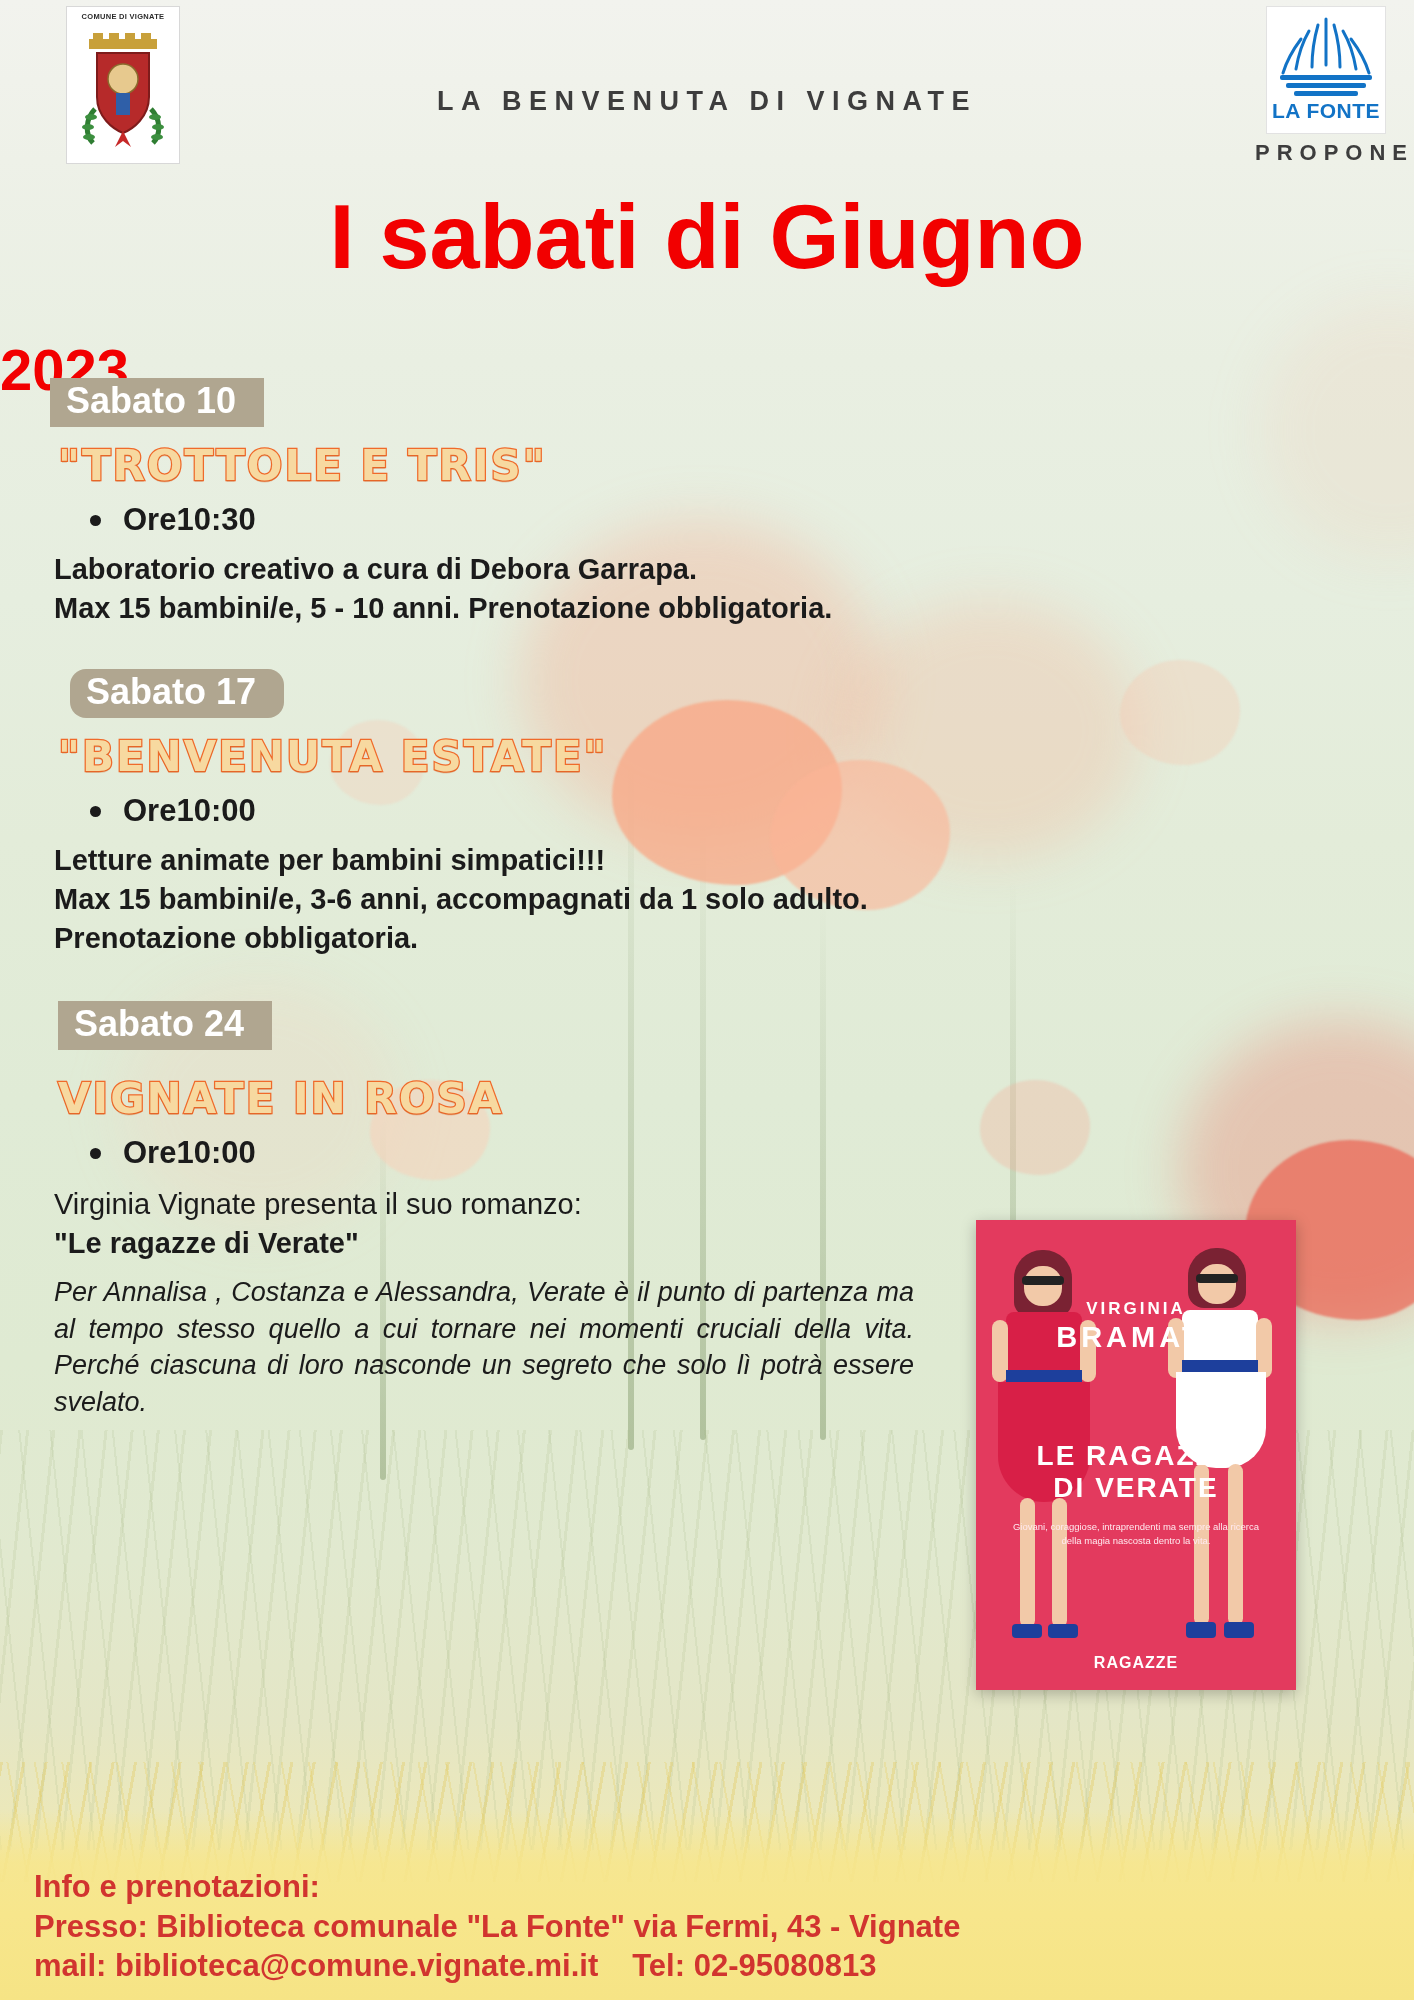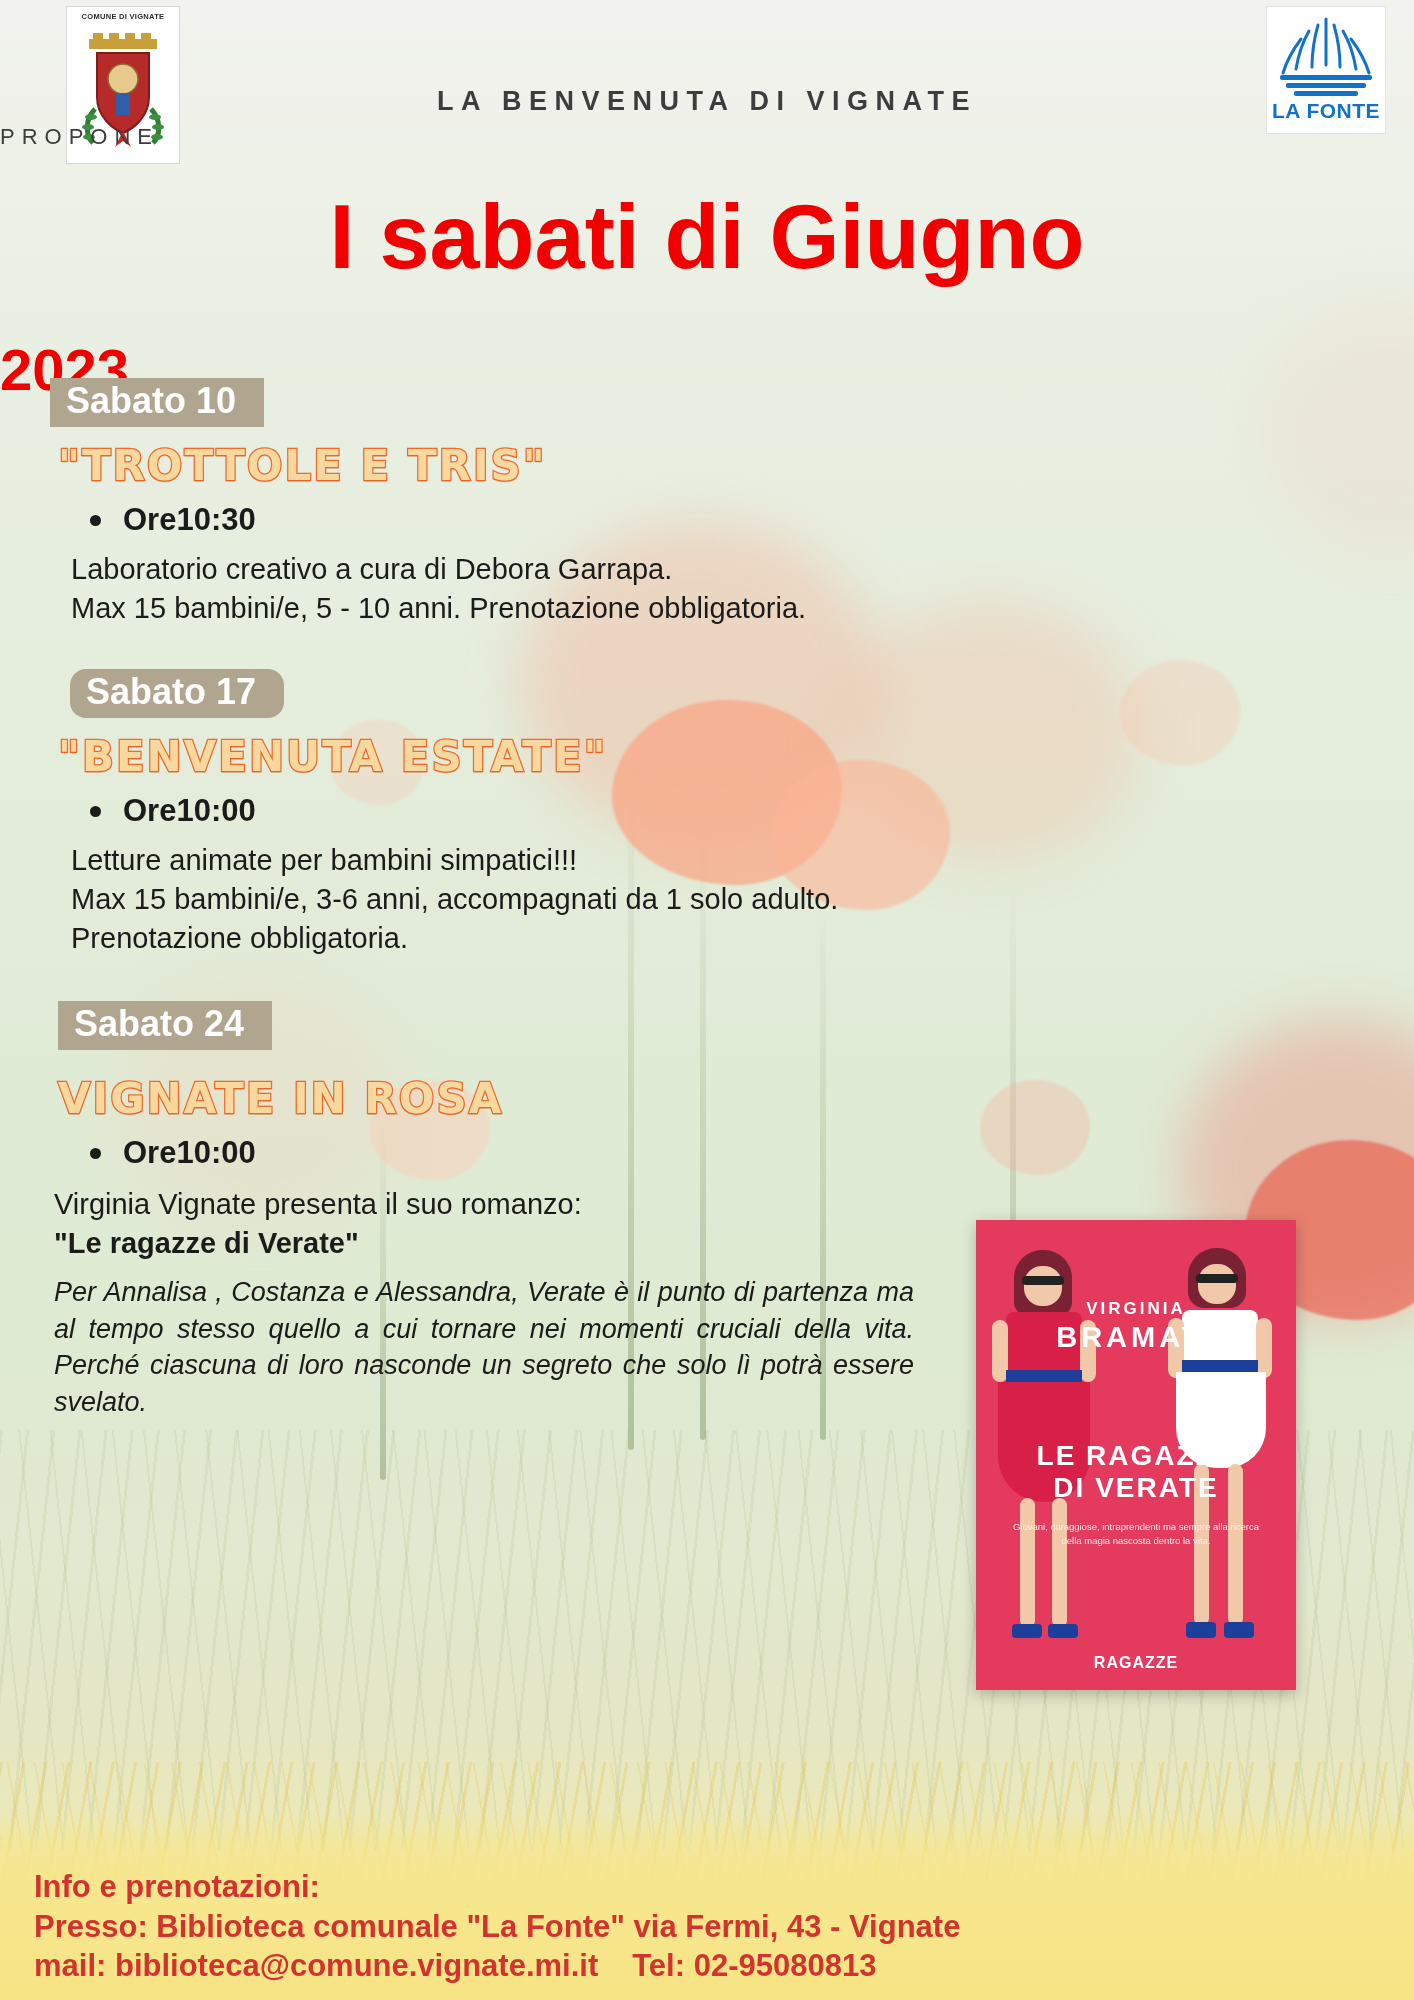--- a/index.html
+++ b/index.html
@@ -125,25 +125,25 @@
     top: 86px;
     left: 0; right: 0;
     text-align: center;
     font-size: 27px;
     font-weight: bold;
     letter-spacing: 7.5px;
     color: #3d3d3d;
   }
   .kicker2 {
     position: absolute;
-    top: 124px;
-    left: 0; right: 0;
-    text-align: left;
+    top: 140px;
+    left: 0; right: 0;
+    text-align: right;
     font-size: 22px;
-    font-weight: normal;
+    font-weight: bold;
     letter-spacing: 7px;
     color: #3d3d3d;
   }
   .title-main {
     position: absolute;
     top: 192px;
     left: 0; right: 0;
     text-align: center;
     font-size: 90px;
     line-height: 1;
@@ -201,24 +201,25 @@
   }
   .bullet {
     width: 11px; height: 11px;
     border-radius: 50%;
     background: #1b1b1b;
     display: inline-block;
     margin-right: 22px;
   }
   .event-desc {
     margin-top: 12px;
-    margin-left: 21px;
+    margin-left: 4px;
     font-size: 29px;
     line-height: 1.33;
     color: #1b1b1b;
+    font-weight: bold;
   }
   .event-desc .l2 { display: block; }
 
   
   .presenta {
     margin-top: 14px;
     margin-left: 4px;
     font-size: 29px;
     line-height: 1.32;
     color: #1b1b1b;

